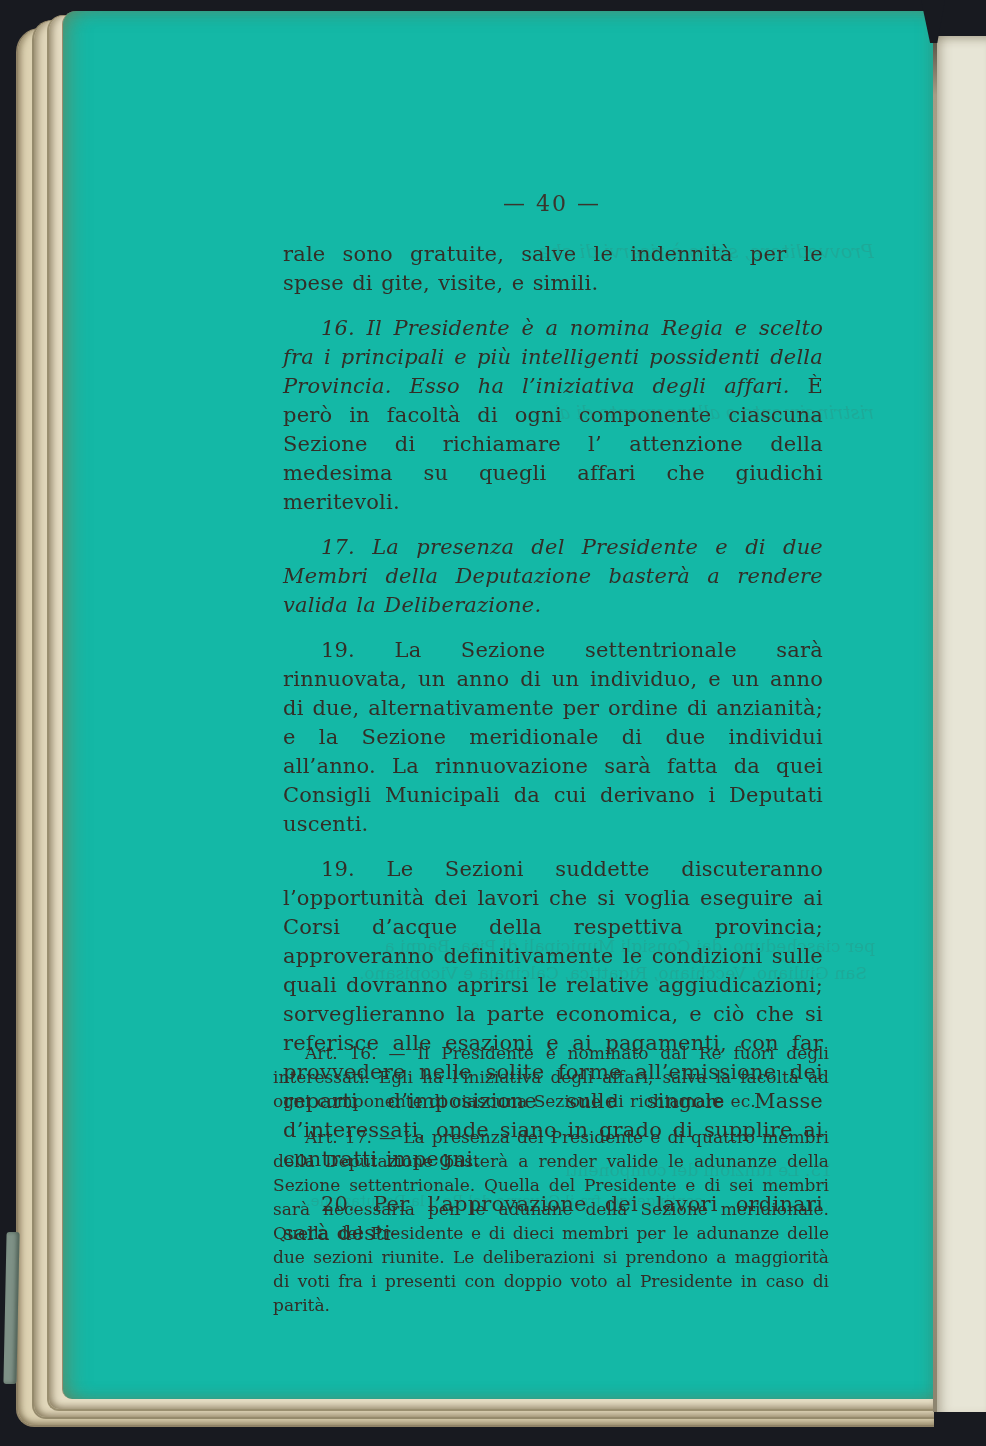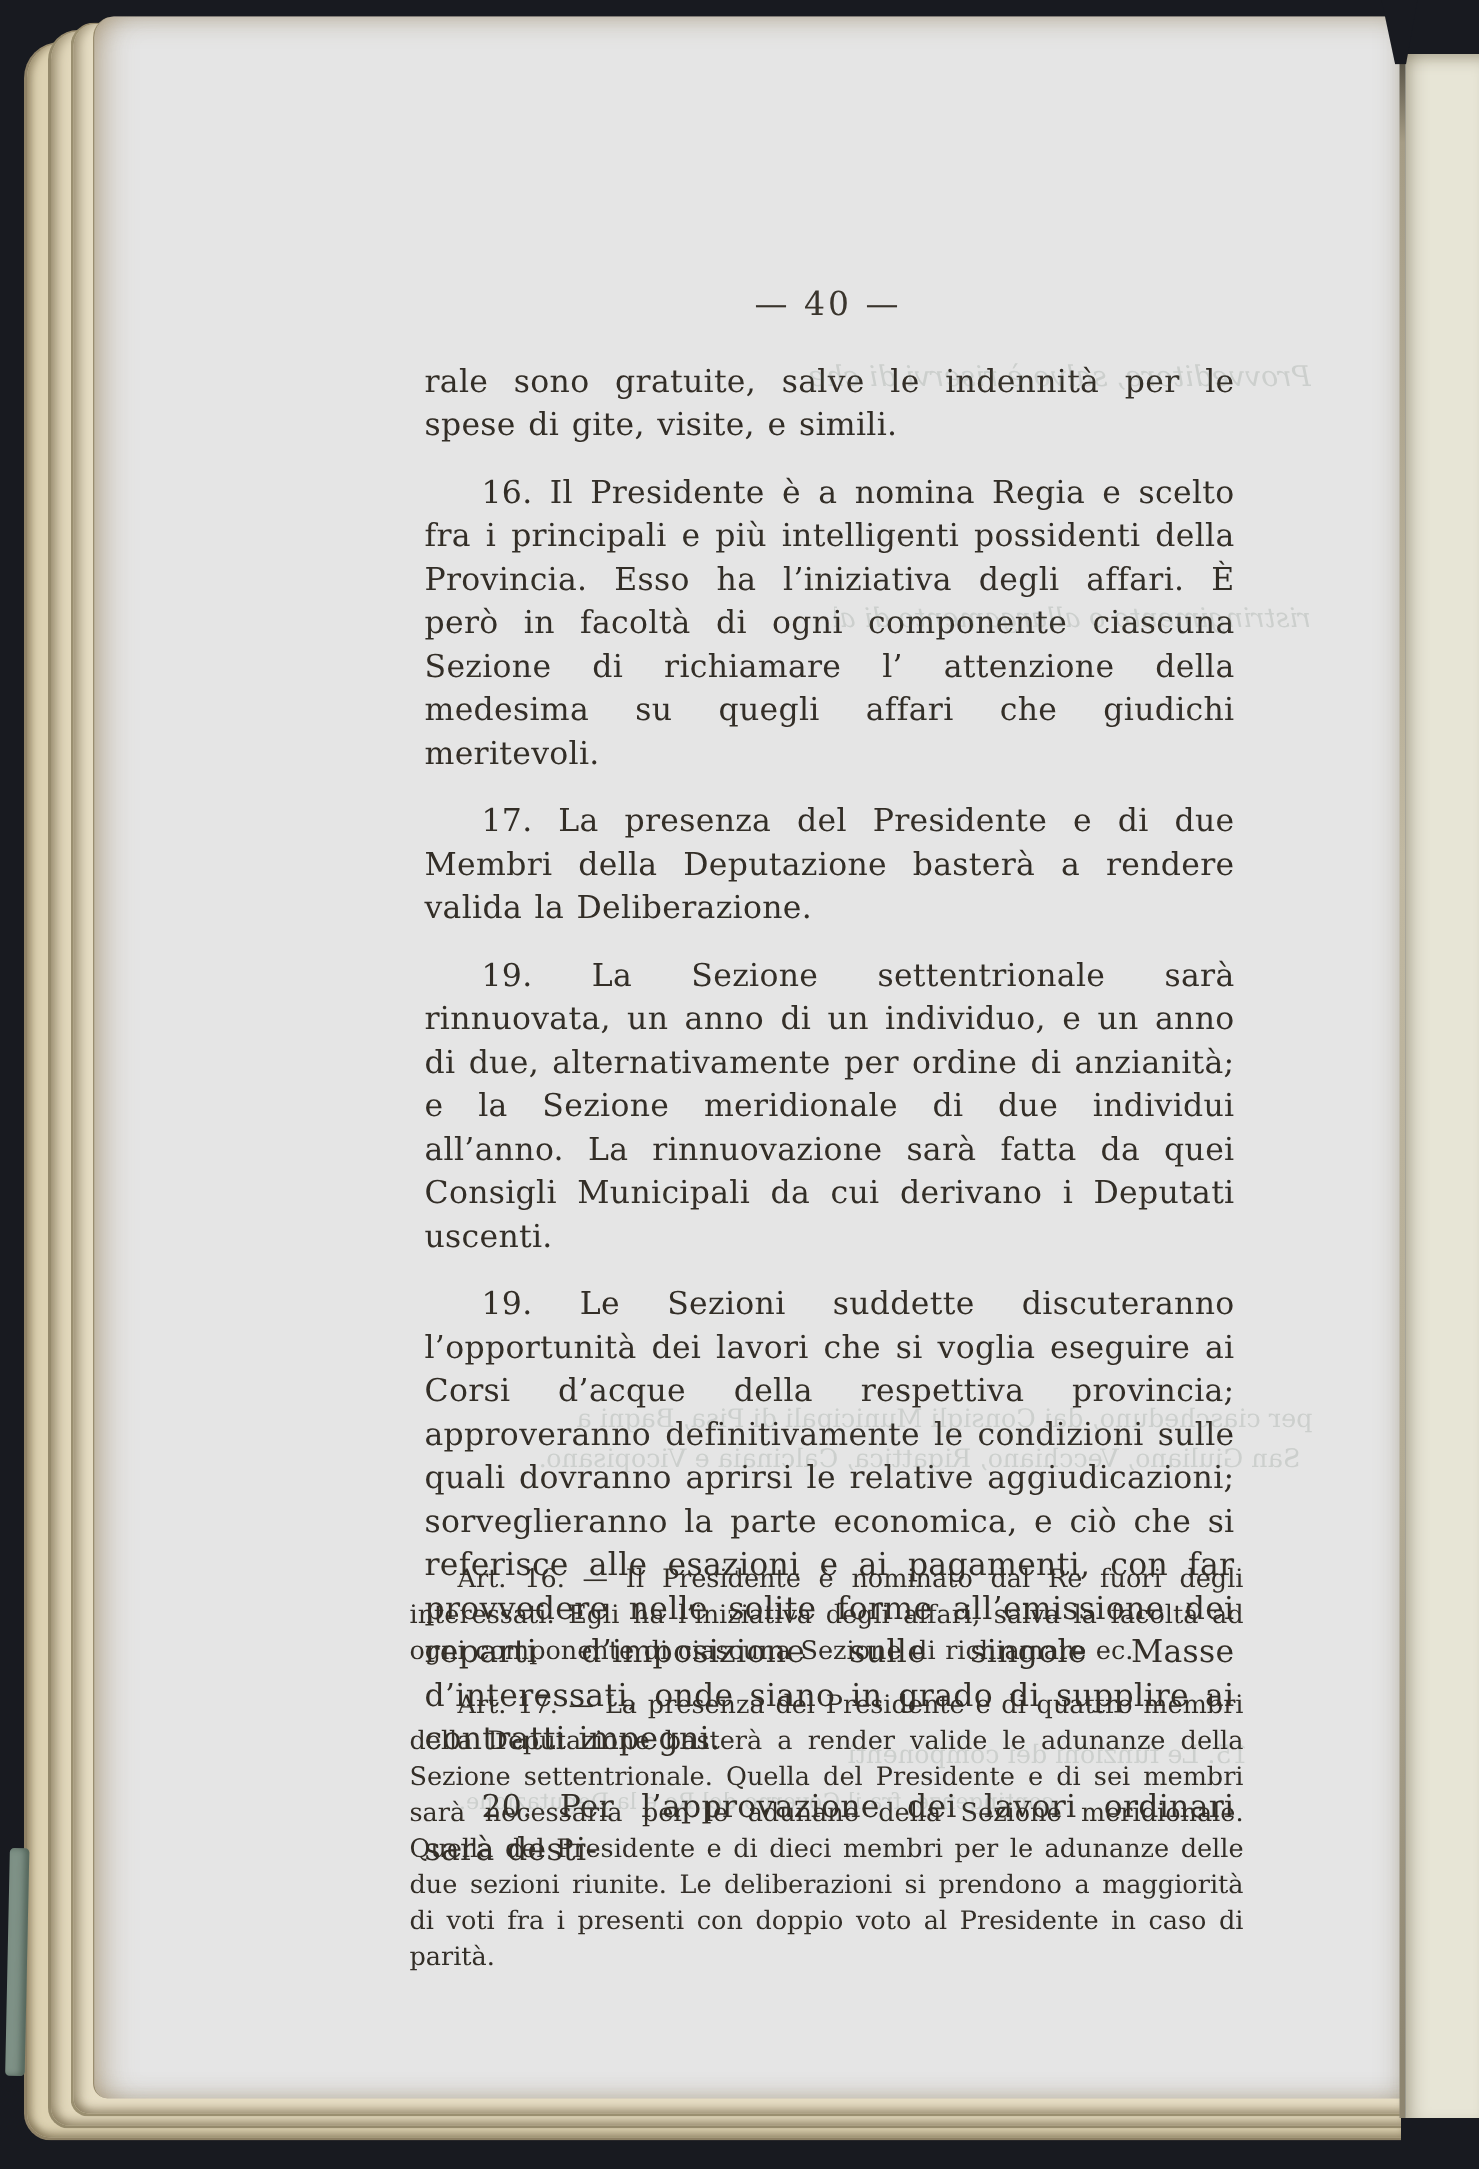--- a/index.html
+++ b/index.html
@@ -16,40 +16,40 @@
     box-shadow:inset 5px 0 6px -2px rgba(100,85,55,.55), inset 0 -5px 6px -2px rgba(100,85,55,.5);}
   .layer3{left:32px;top:20px;height:1396px;border-radius:20px 0 0 14px;background:#e2d8bc;
     border-left:2px solid #958a6c;border-top:1px solid #9a8d6f;border-bottom:2px solid #958a6c;
     box-shadow:inset 6px 0 7px -2px rgba(100,85,55,.5), inset 0 -5px 6px -2px rgba(100,85,55,.45);}
   .layer2{left:47px;top:15px;height:1393px;border-radius:16px 0 0 12px;background:#e6ddc4;
     border-left:2px solid #9a8f70;border-top:1px solid #9a8d6f;border-bottom:2px solid #9a8f70;
     box-shadow:inset 6px 0 7px -2px rgba(100,85,55,.5), inset 0 -5px 6px -2px rgba(100,85,55,.45);}
   
   .main-page{
     position:absolute;left:62px;top:11px;width:871px;height:1388px;
-    background:#e5e5e5;border-radius:14px 0 0 10px;
+    background:#14b8a6;border-radius:14px 0 0 10px;
     border-left:1px solid #9a8d6f;
     box-shadow:
       inset 16px 0 22px -12px rgba(140,115,70,.55),
       inset 0 14px 18px -12px rgba(125,105,65,.35),
       inset -12px 0 18px -12px rgba(120,110,80,.40),
       inset 0 -12px 16px -12px rgba(125,105,65,.35);
   }
   .page-number{
     position:absolute;left:204px;width:570px;top:180px;
     text-align:center;font-size:22px;color:#3a352d;letter-spacing:2px;
   }
   .body-text{
     position:absolute;left:204px;top:213px;width:572px;
     font-size:21px;line-height:29px;color:#332e27;text-align:justify;
     letter-spacing:.2px;word-spacing:1.5px;
   }
   .body-text p{margin:16px;}
   .body-text p.indent{text-indent:38px;}
-  .body-text .it{}
+  .body-text .it{font-style:italic;}
   .footnotes{
     position:absolute;left:198px;top:1018px;width:580px;
     font-size:17px;line-height:24px;color:#332e27;text-align:justify;
     word-spacing:1px;
   }
   .footnotes p{margin:12px;text-indent:32px;}
   
   .ghost{
     position:absolute;transform:scaleX(-1);opacity:.16;color:#4e6253;
     white-space:nowrap;overflow:hidden;pointer-events:none;

